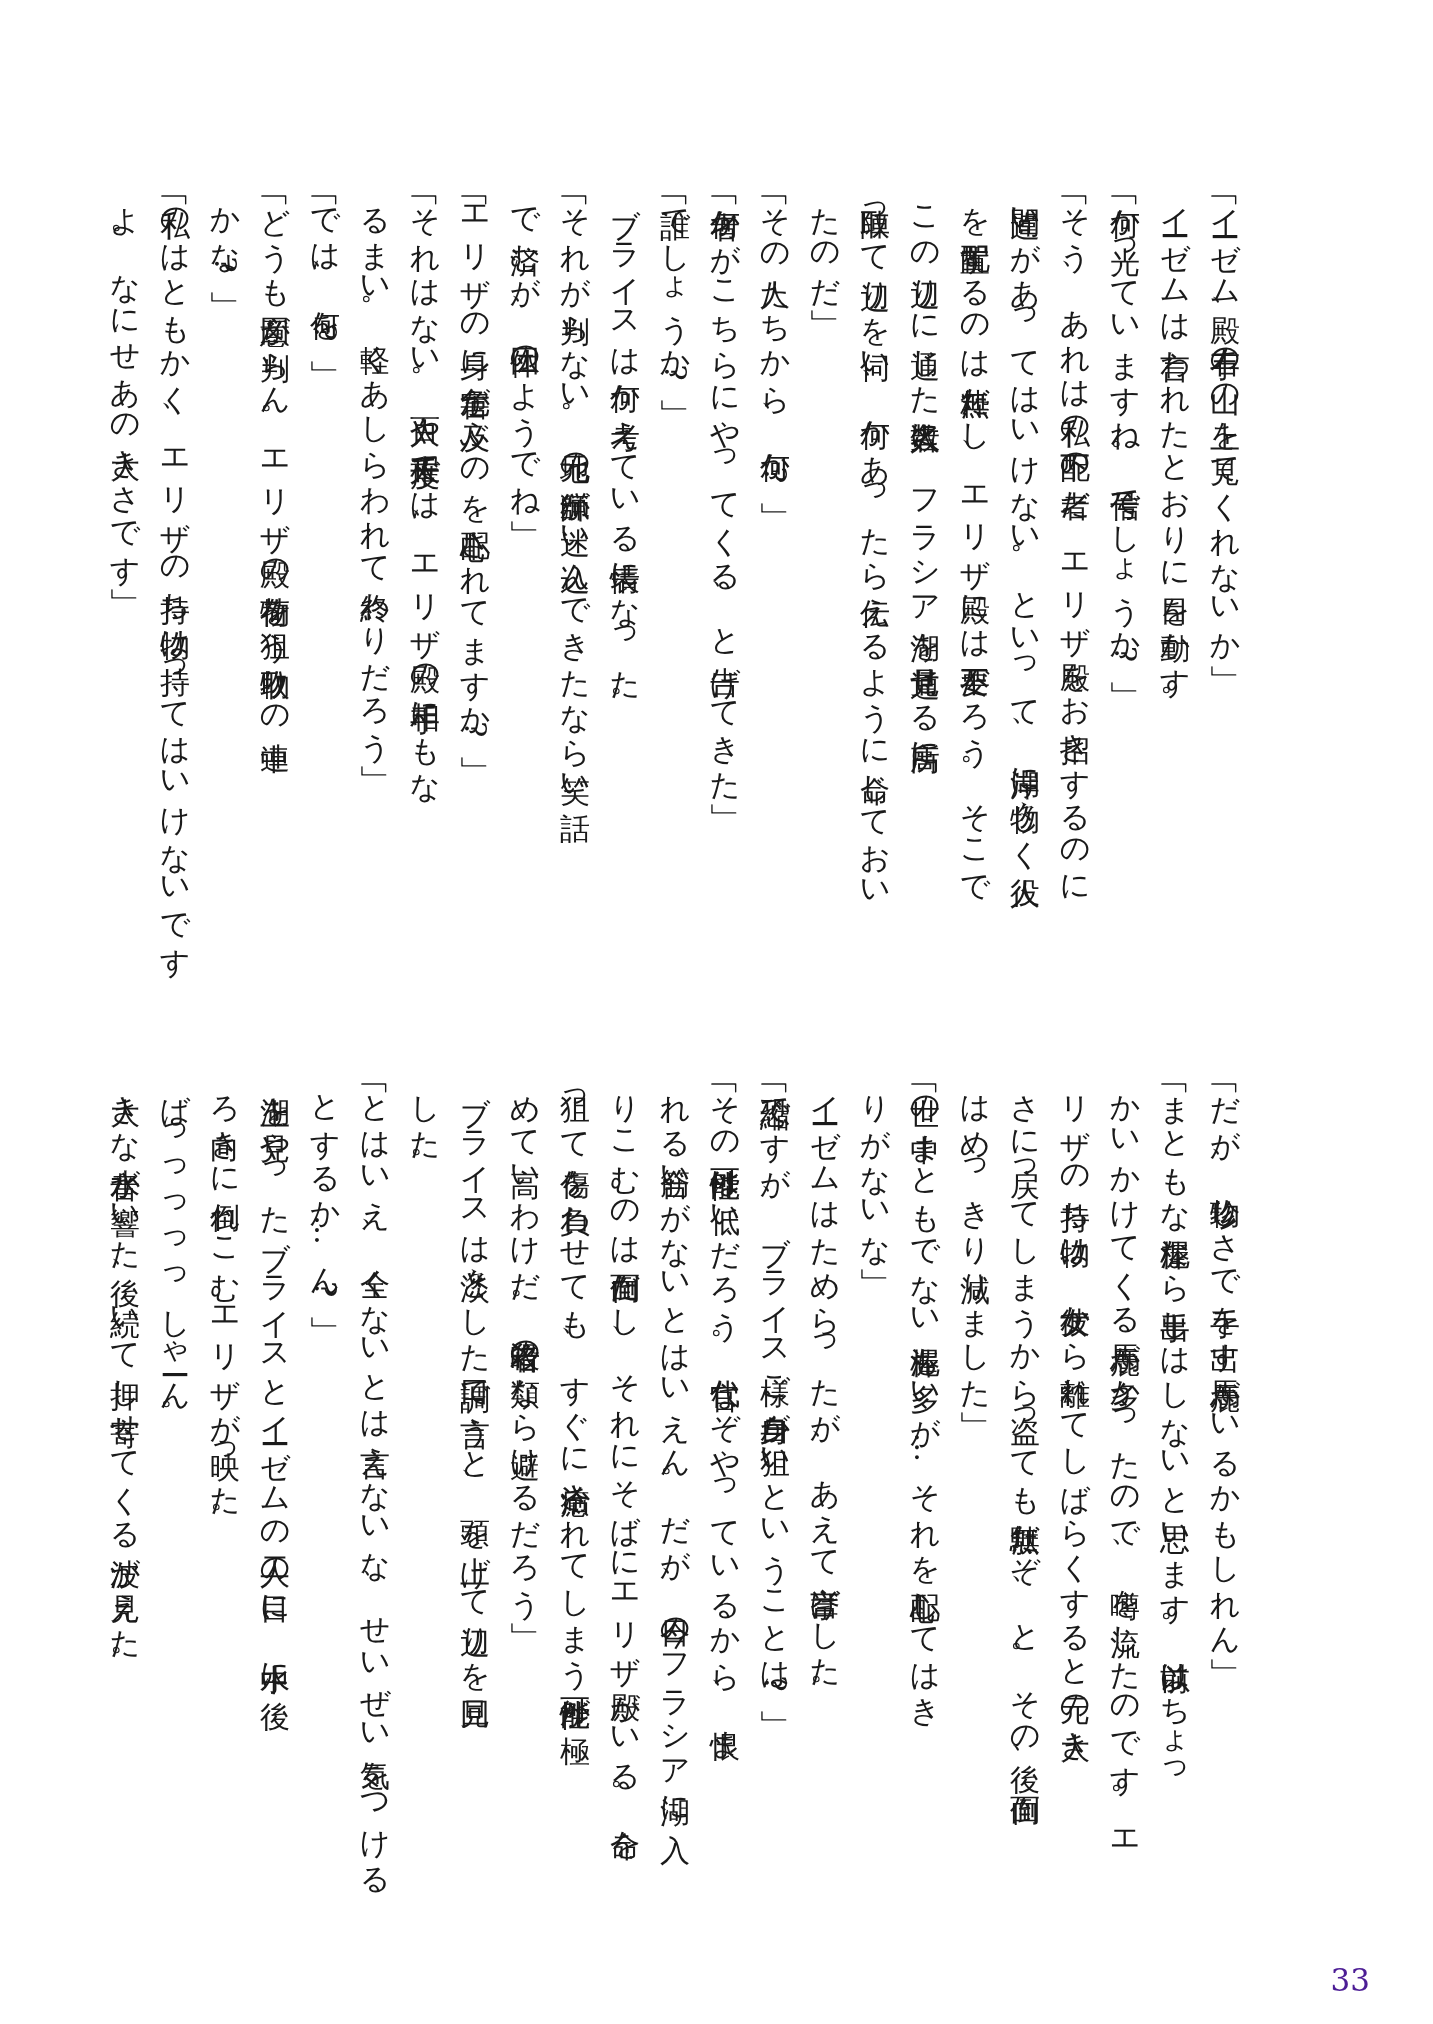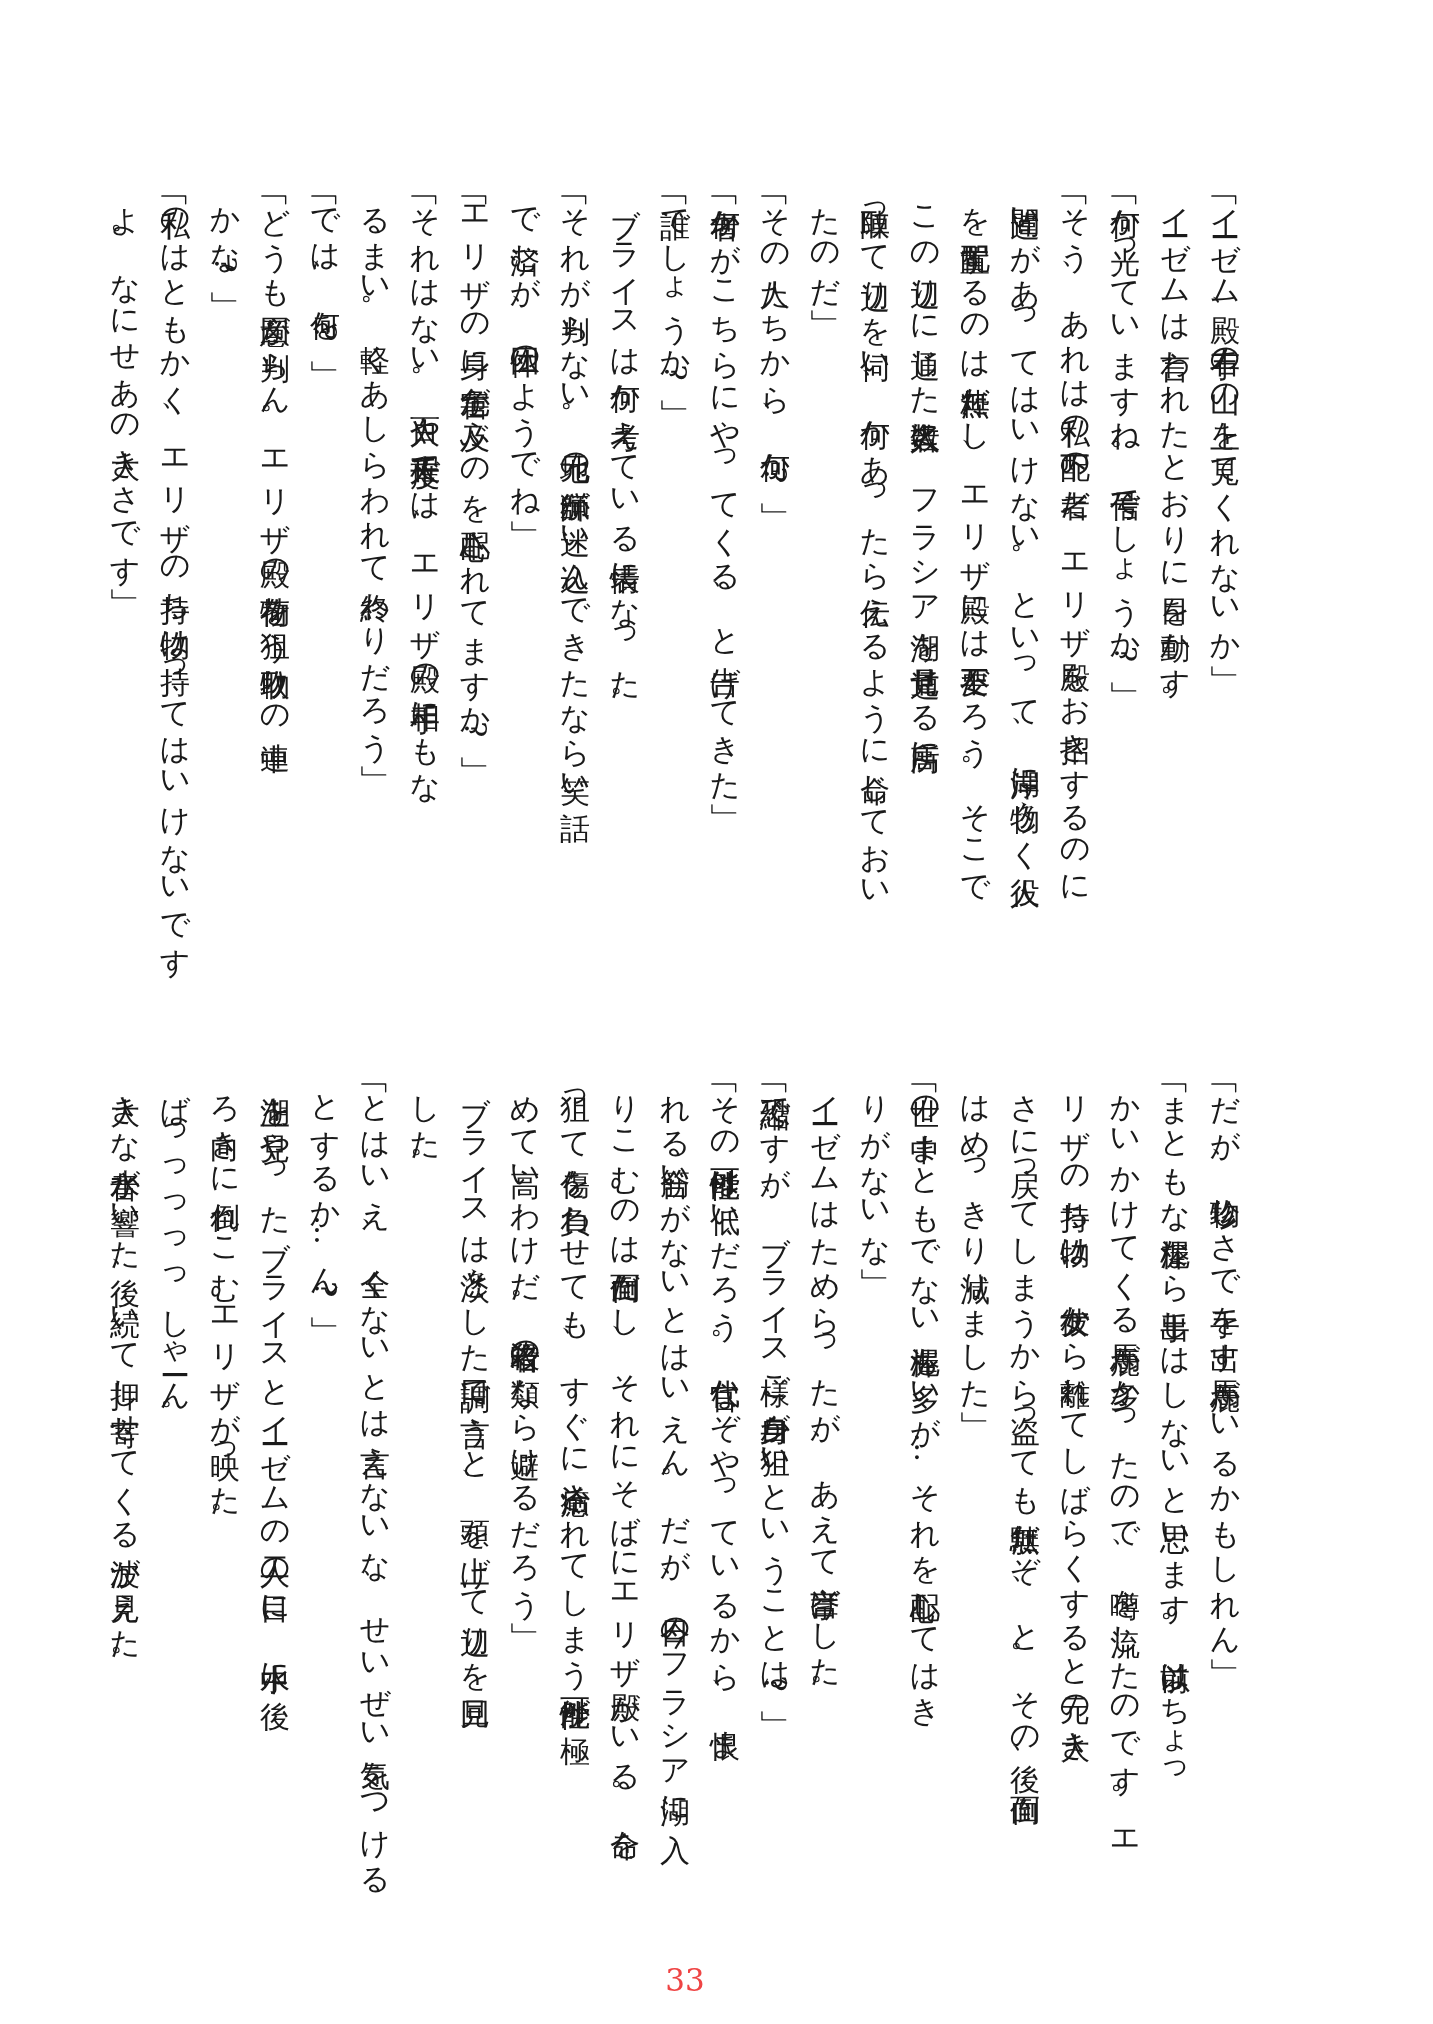--- a/index.html
+++ b/index.html
@@ -39,23 +39,23 @@
   }
   #bottom-block {
     top: 1074px;
     height: 882px;
   }
   .page-number {
     position: absolute;
     bottom: 26px;
     left: 0;
     width: 1370px;
-    text-align: center;
+    text-align: right;
     font-size: 31px;
-    color: #ef4444;
+    color: #4c1d95;
   }
 </style>
 </head>
 <body>
 
 <div class="page">
 
   <section id="top-block" class="vblock">
       <p class="tline">「イーゼム殿、右手の山の上を見てくれないか」</p>
       <p class="tline">イーゼムは言われたとおりに目を動かす。</p>

